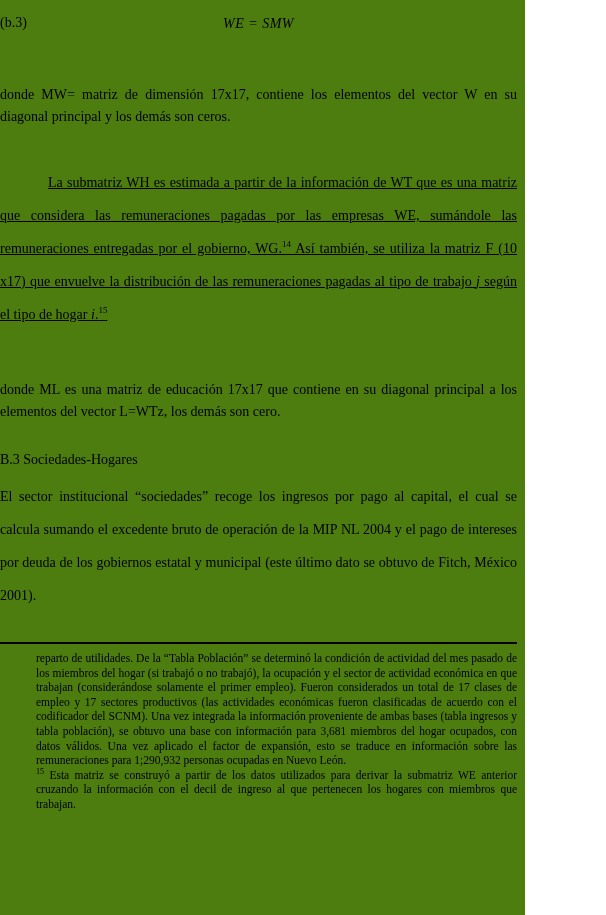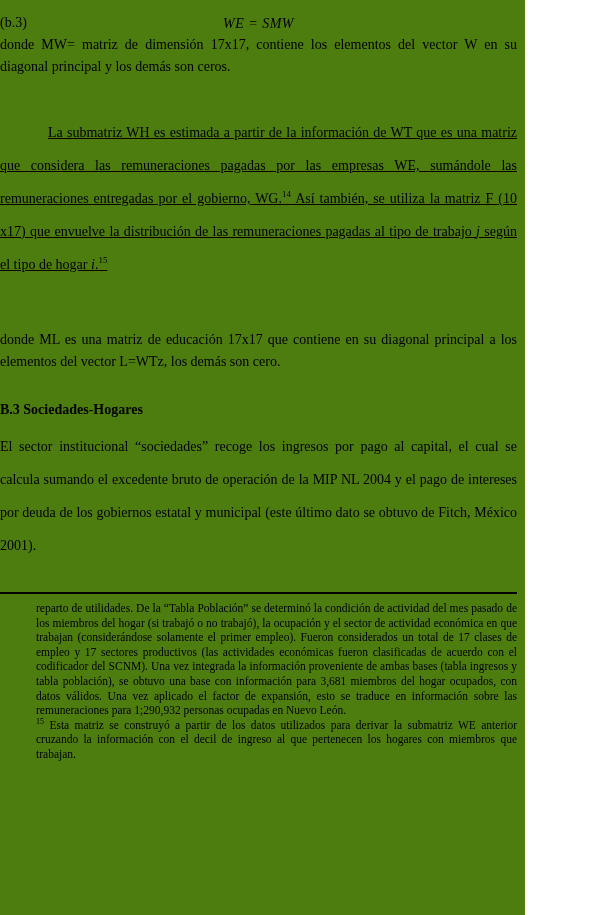--- a/index.html
+++ b/index.html
@@ -43,28 +43,28 @@
   }
   .single { line-height: 22px; }
   .double { line-height: 33px; }
   .indent { text-indent: 48px; text-decoration: underline; }
   sup.fnref {
     font-size: 9px;
     line-height: 0;
     vertical-align: super;
   }
   em.mathvar { font-style: italic; }
-  .mt-p1 { }
+  .mt-p1 { margin-top: 50px; }
   .mt-p2 { margin-top: 38px; }
   .mt-eq4 { margin-top: 22px; }
   .mt-p3 { margin-top: 48px; }
   .heading {
     margin-top: 26px;
     font-size: 14px;
-    font-weight: bold;
+    font-weight: normal;
     line-height: 22px;
     text-align: left;
   }
   .mt-p4 { margin-top: 9px; }
   
   .footnote-rule {
     margin-top: 30px;
     border: none;
     border-top: 2px solid #000000;
     width: 100%;

